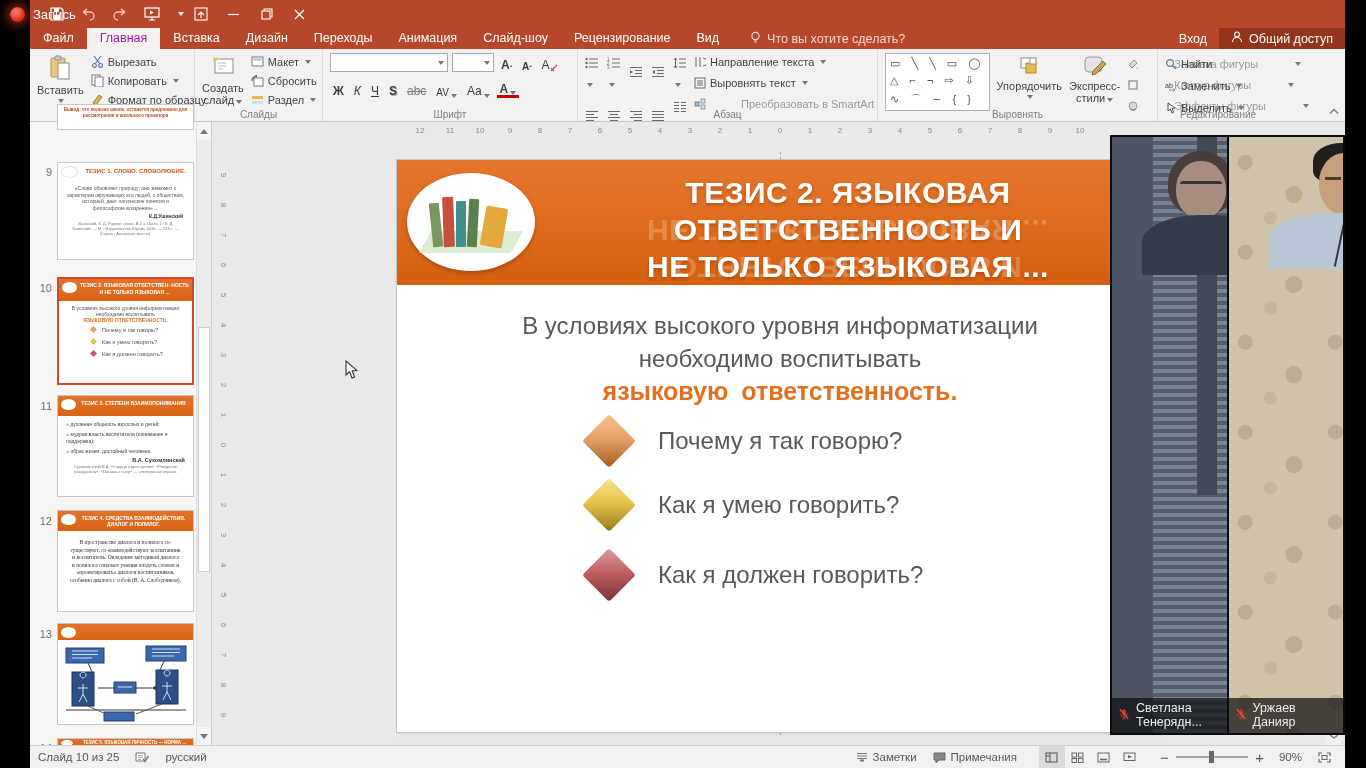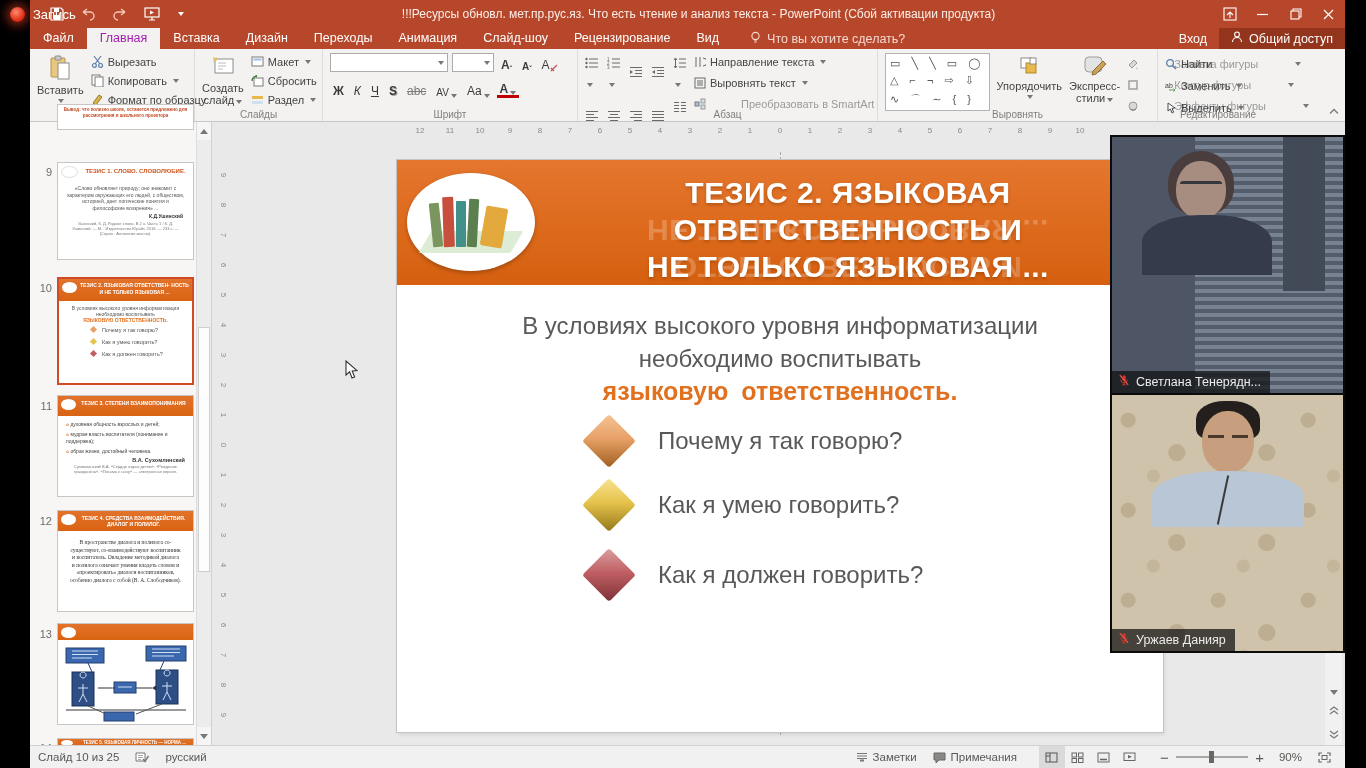--- a/index.html
+++ b/index.html
@@ -101,21 +101,21 @@
   .zoomslider { display:flex; align-items:center; gap:0; width:118px; position:relative; height:100%; }
   .ztrack { height:2px; background:#a9a7a5; flex:1; position:relative; }
   .zhandle { position:absolute; left:46%; top:-5px; width:5px; height:12px; background:#6a6865; }
   .zbtn { font-size:15px; color:#5a5856; padding:0 7px; }
 
   
   .rec { position:absolute; left:10px; top:7px; display:flex; align-items:center; gap:8px; z-index:60; color:#fff; font-size:13px; }
   .rec .dot { width:15px; height:15px; border-radius:50%; background:radial-gradient(circle at 40% 35%,#ff8a70,#e03018 60%,#b01804); box-shadow:0 0 10px 4px rgba(255,70,40,.45); }
 
   
-  .videos { position:absolute; left:1110px; top:135px; width:235px; height:518px; background:#0b0b0b; z-index:50; display:flex; flex-direction:column; gap:2px; padding:2px; }
+  .videos { position:absolute; left:1110px; top:135px; width:235px; height:600px; background:#0b0b0b; z-index:50; display:flex; gap:2px; padding:2px; }
   .vtile { flex:1; position:relative; overflow:hidden; background:#333; }
   .vtile.speaking { box-shadow:inset 0 0 0 2px #8fc742; }
   .name-tag { position:absolute; left:0; bottom:0; background:rgba(15,15,15,.72); color:#ececec; font-size:12.5px; padding:3px 9px 4px 6px; display:flex; align-items:center; gap:6px; z-index:5; }
   .px { position:absolute; }
 
   
   .t1-bg { inset:0; background:repeating-linear-gradient(180deg,#8e98a4 0 4px,#5f6975 4px 8px); }
   .t1-wall { left:0; top:0; bottom:0; width:36%; background:#59616c; }
   .t1-cab { right:8%; top:0; width:18%; height:60%; background:#4a525c; }
   .t1-tint { inset:0; background:rgba(35,45,75,.20); }
@@ -160,21 +160,20 @@
         </span>
       <span>
           <svg width="16" height="14" viewBox="0 0 16 14">
             <rect x="1" y="1" width="14" height="9" fill="none" stroke="#fff" stroke-width="1.2"></rect>
             <path d="M6 3.5 L10 5.5 L6 7.5 z" fill="#fff"></path>
             <path d="M8 10 v3 M5 13 h6" stroke="#fff" stroke-width="1.2"></path>
           </svg>
         </span>
       <span class="caret" style="border-top-color:#fff"></span>
     </div>
-    <div class="win-title">!!!Ресурсы обновл. мет.пр.рус.яз. Что есть чтение и анализ текста - PowerPoint (Сбой активации продукта)</div>
     <div class="win-controls">
       <span class="win-btn">
           <svg width="14" height="14" viewBox="0 0 14 14">
             <rect x="1" y="1" width="12" height="12" fill="none" stroke="#fff" stroke-width="1.1"></rect>
             <path d="M4 8 L7 5 L10 8 M7 5 v6" stroke="#fff" stroke-width="1.1" fill="none"></path>
           </svg>
         </span>
       <span class="win-btn">
           <svg width="11" height="11" viewBox="0 0 11 11">
             <path d="M0 5.5 h11" stroke="#fff" stroke-width="1.2"></path>

